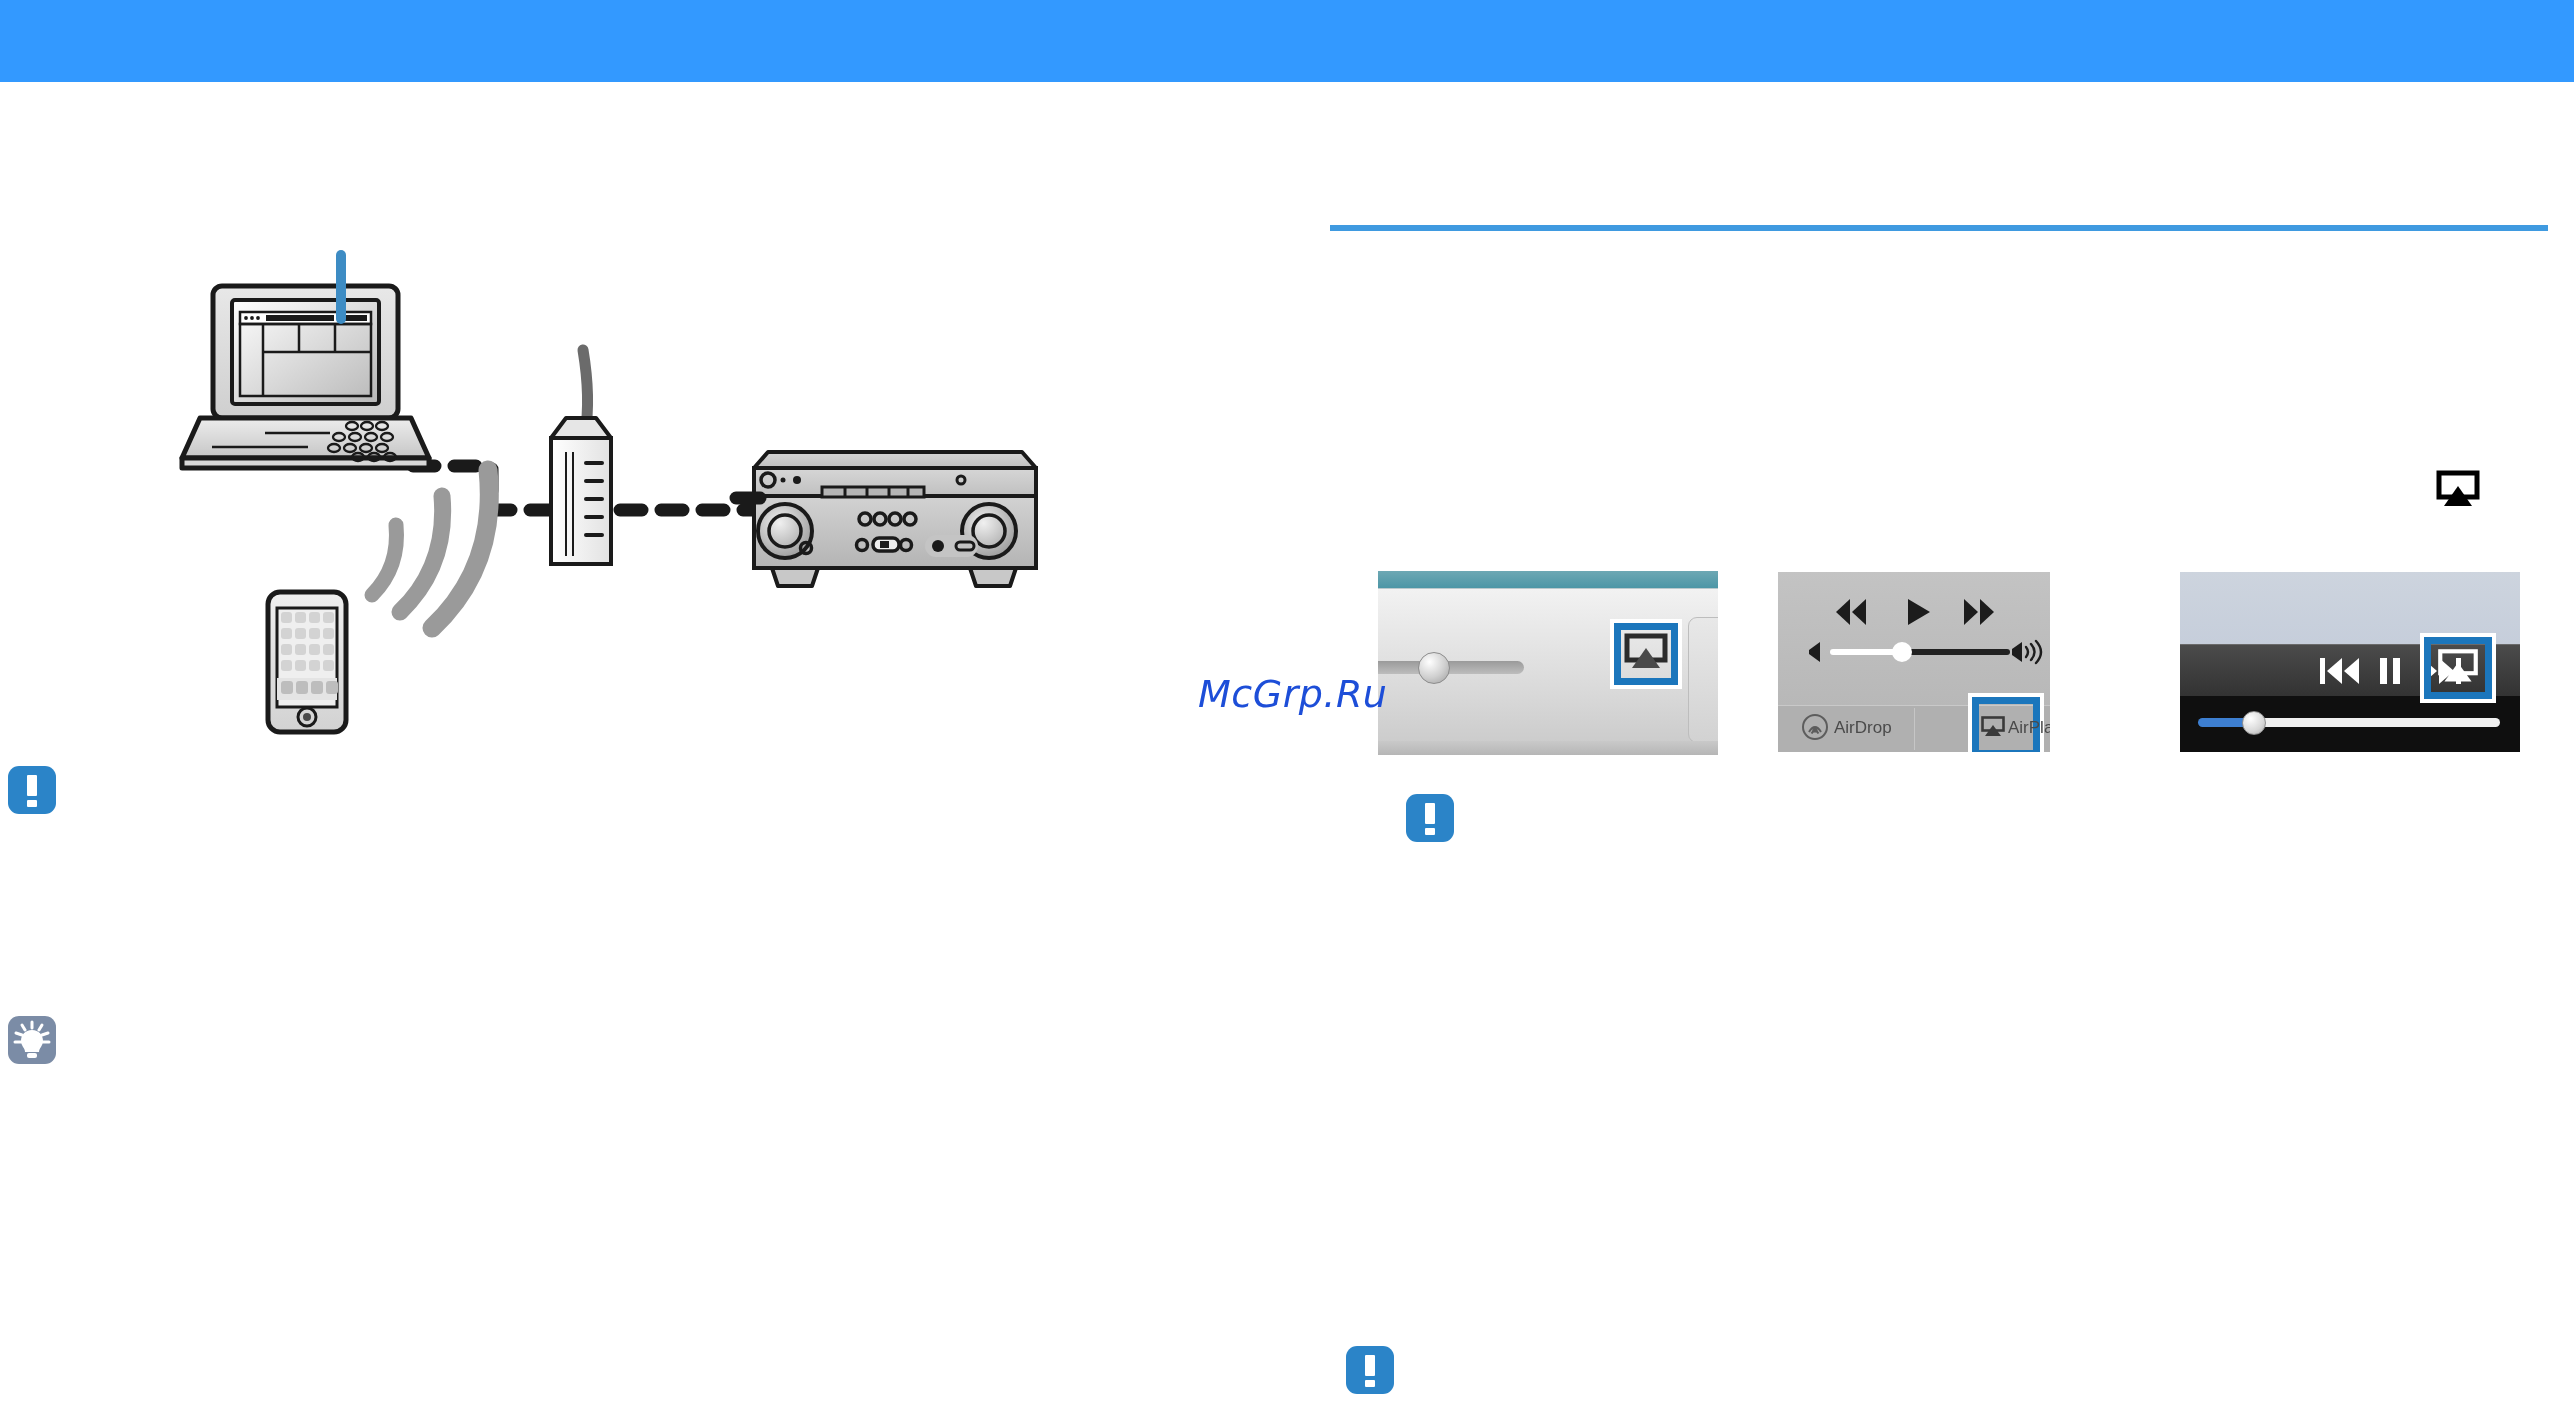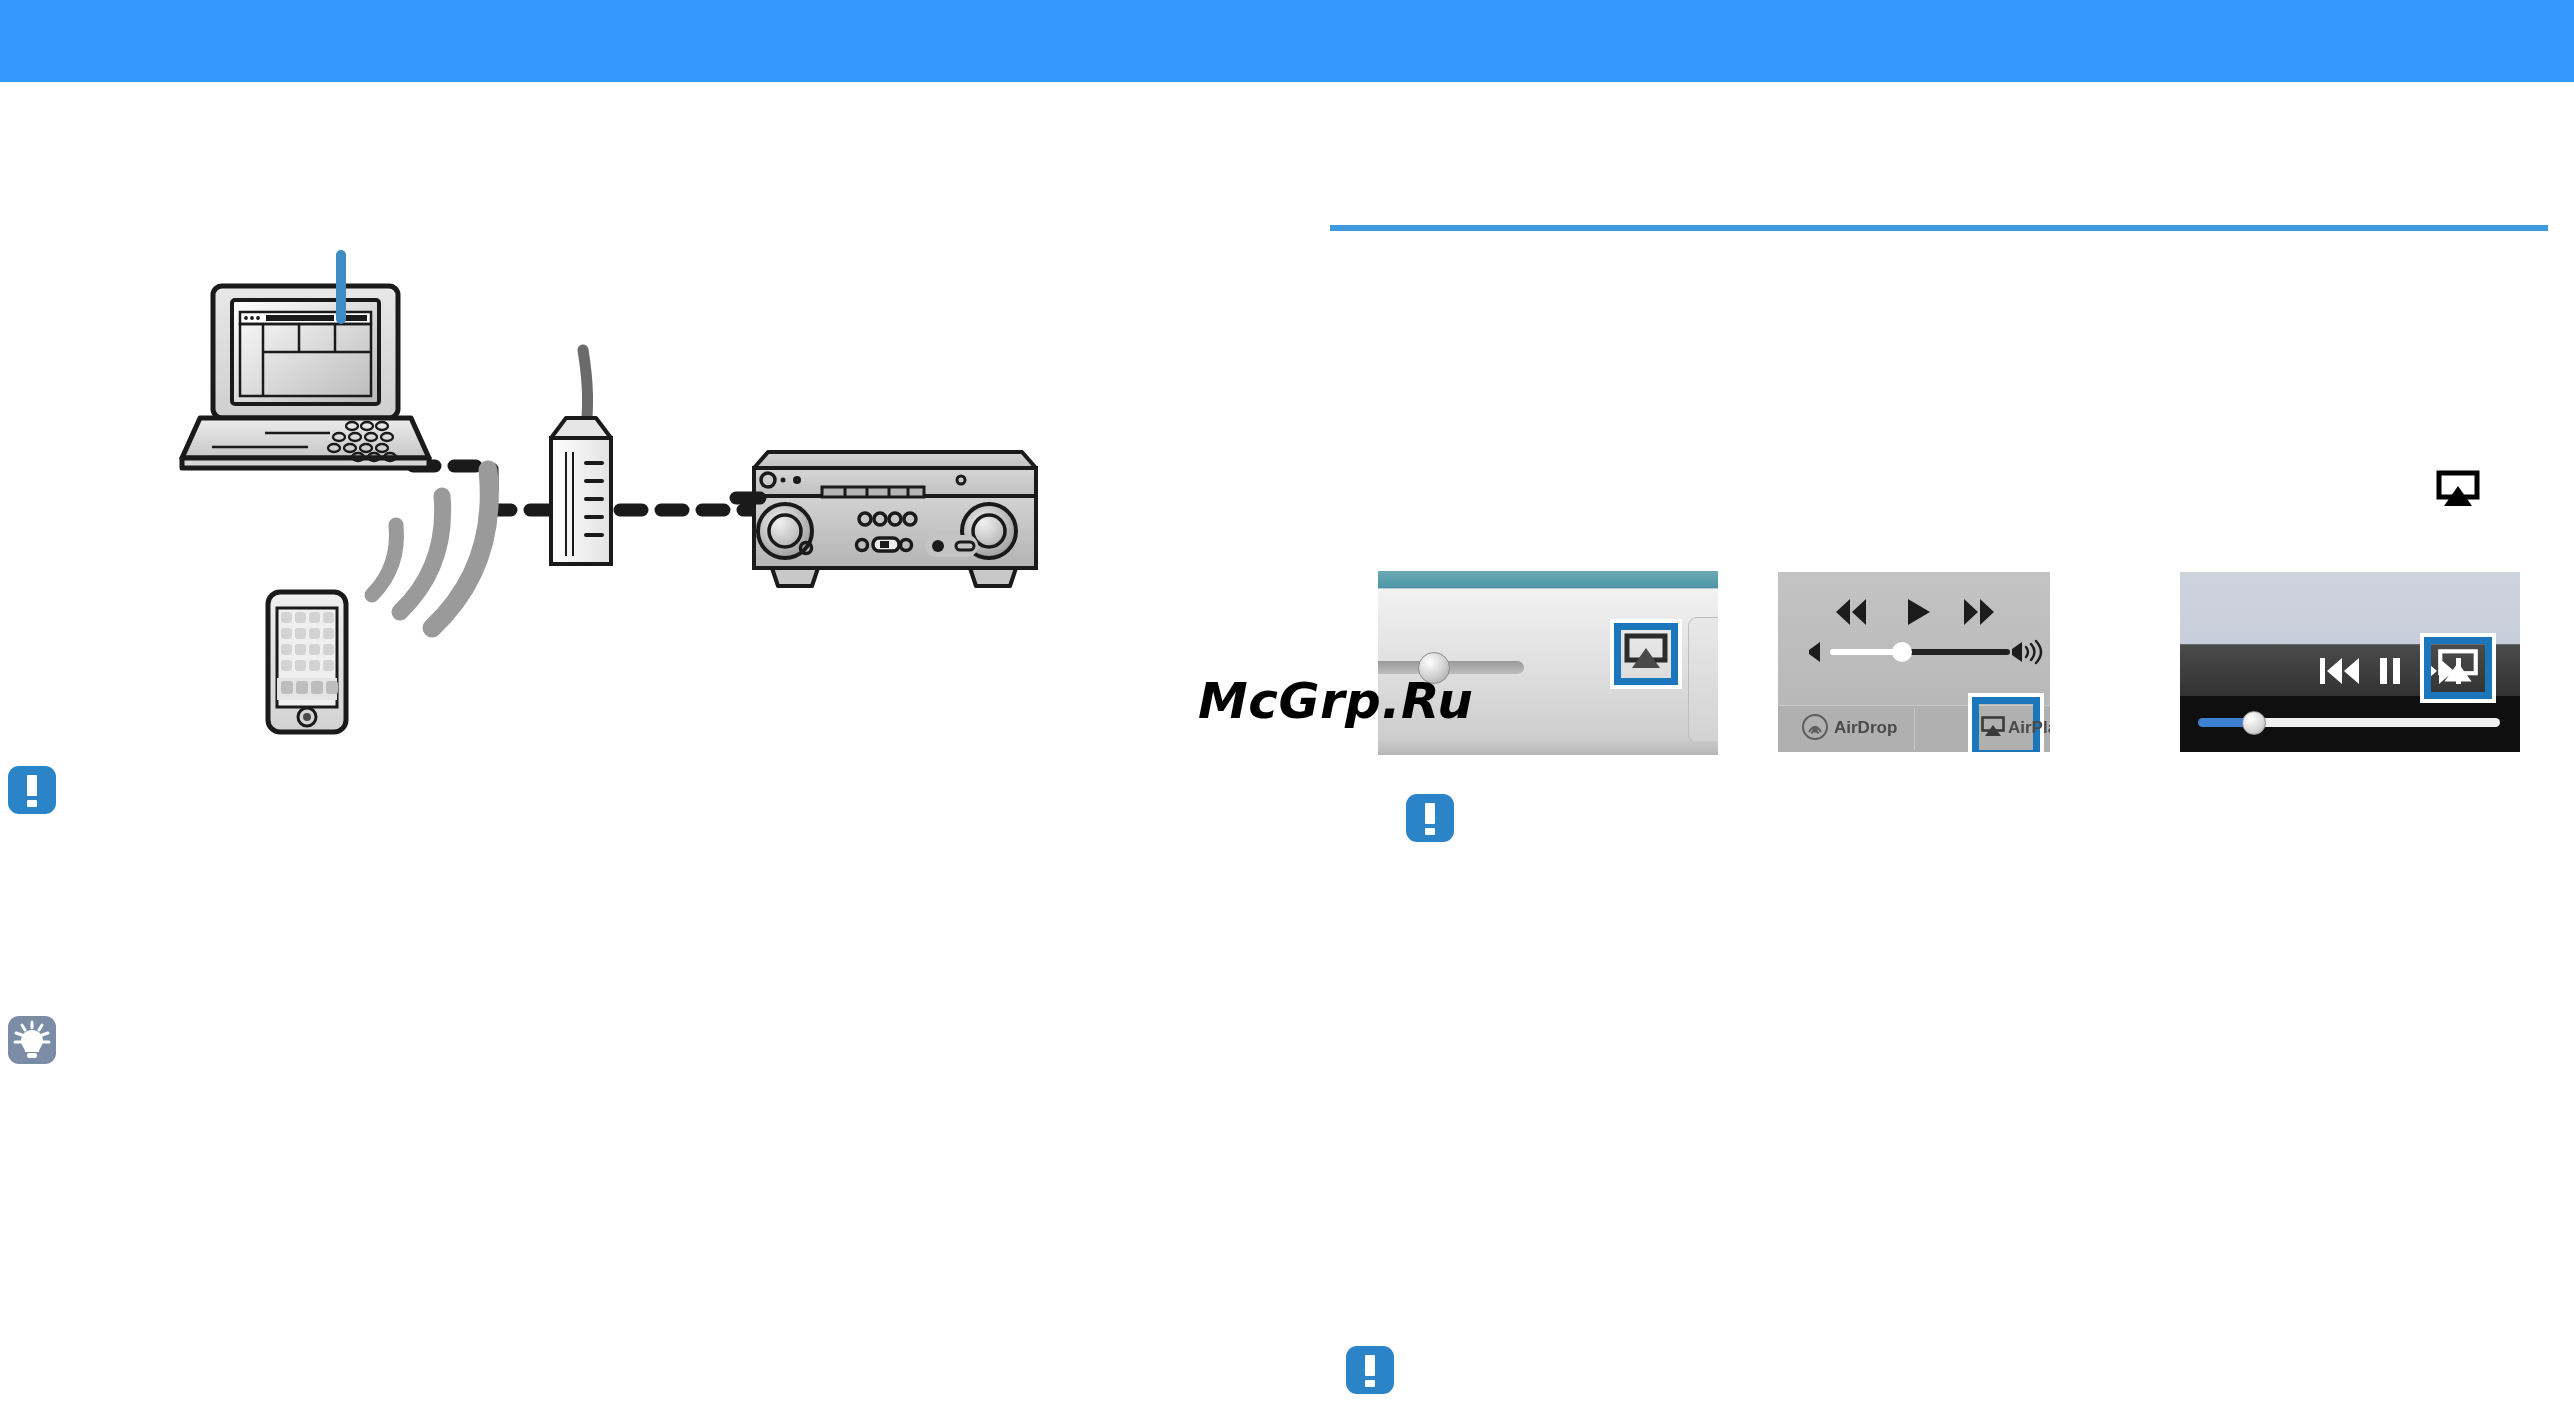--- a/index.html
+++ b/index.html
@@ -72,35 +72,34 @@
     position: absolute;
     background: #3f9ae0;
   }
 
   
   #watermark {
     position: absolute;
     left: 1198px; top: 672px;
     font-family: "DejaVu Sans", sans-serif;
     font-style: italic;
-    font-weight: bold;
-    font-size: 50px;
-    color: #000000;
+    font-weight: normal;
+    font-size: 38px;
+    color: #1d4ed8;
     letter-spacing: .5px;
     white-space: nowrap;
   }
 
   
   #diagram { position: absolute; left: 0; top: 0; width: 1100px; height: 800px; }
 
   
   .shot {
     position: absolute;
     overflow: hidden;
-    font-weight: bold;
   }
 
   
   #shot-itunes { left: 1378px; top: 571px; width: 340px; height: 184px; }
   #shot-itunes .titlebar {
     position: absolute; left: 0; top: 0; width: 340px; height: 17px;
     background: linear-gradient(#6da8b4, #4c96a6);
   }
   #shot-itunes .body {
     position: absolute; left: 0; top: 17px; width: 340px; height: 153px;

